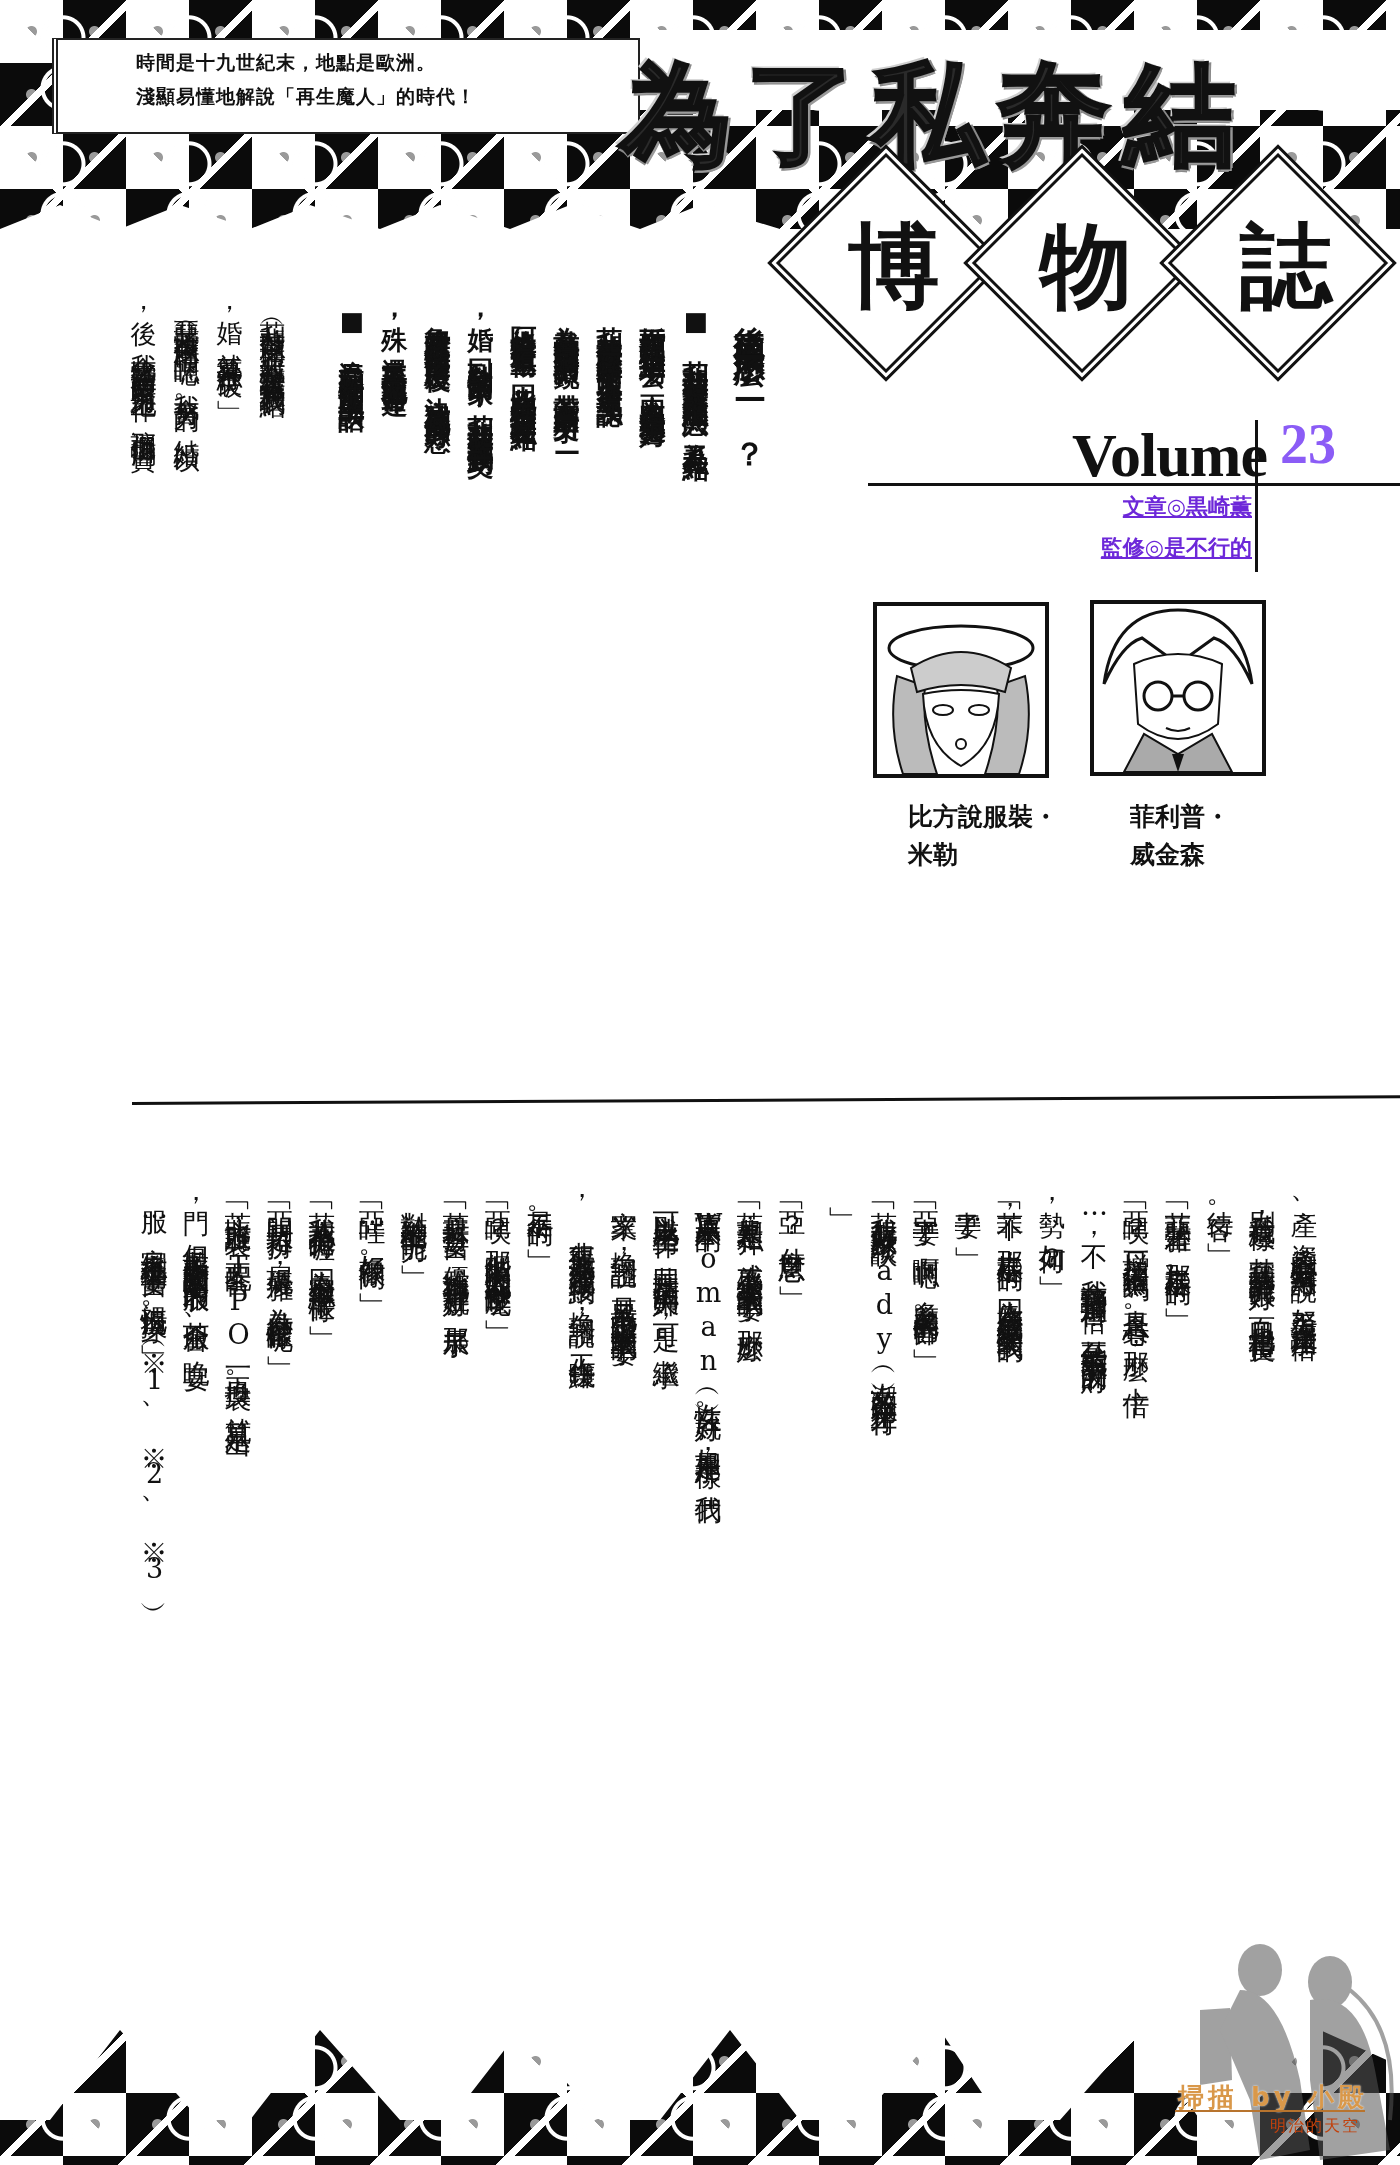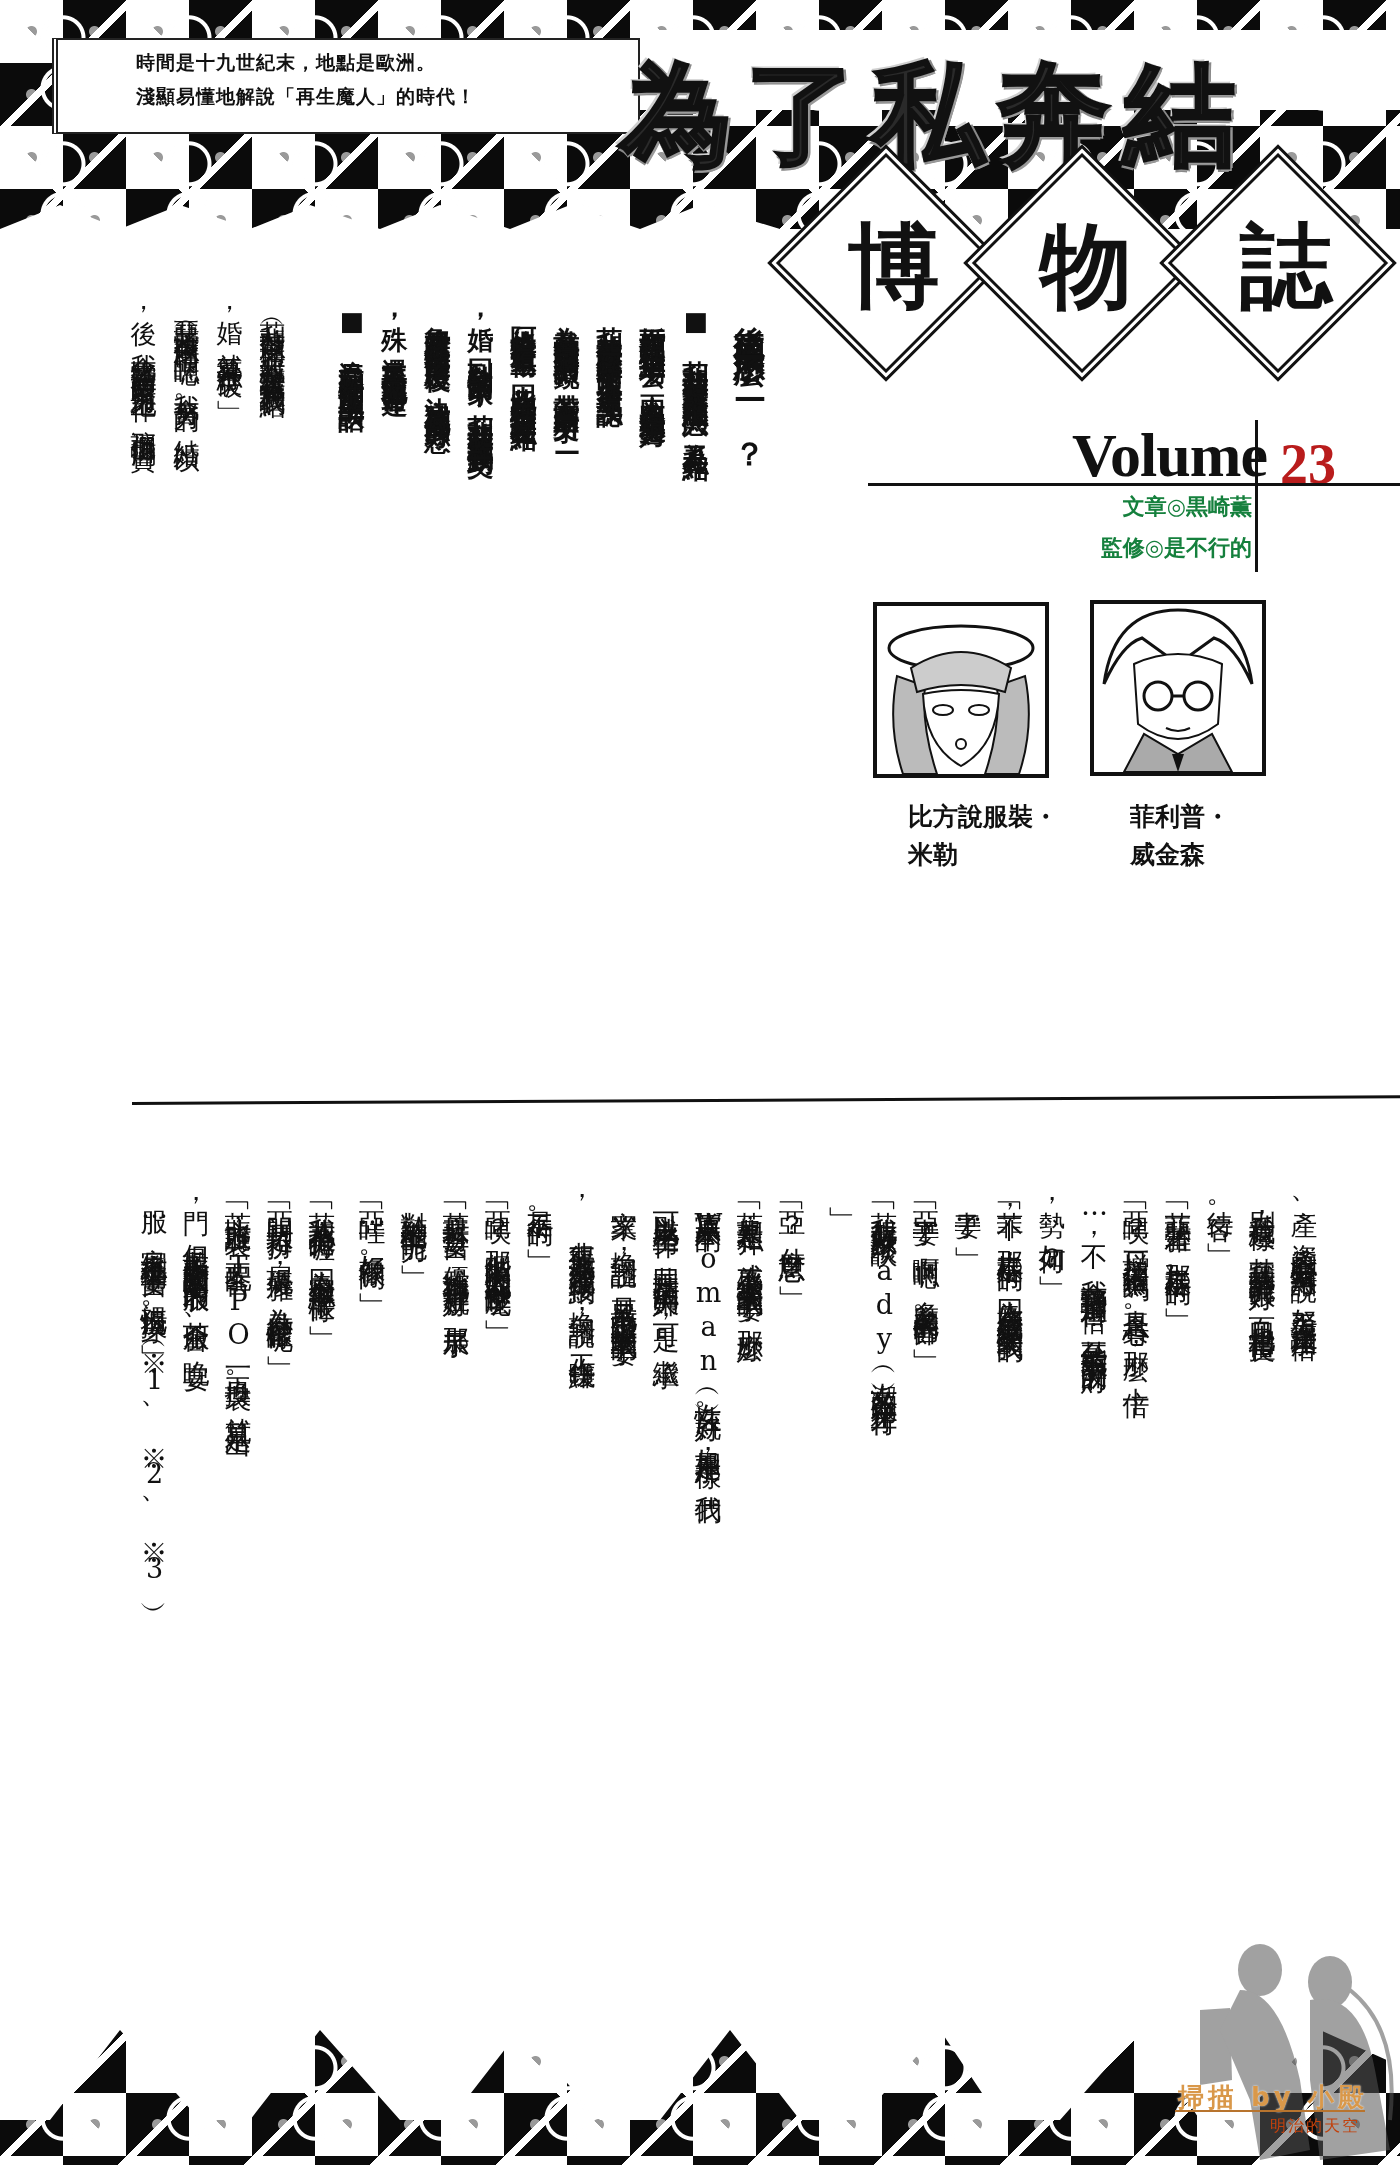--- a/index.html
+++ b/index.html
@@ -56,24 +56,24 @@
     position:absolute; width:150px; height:150px; background:#fff;
     border:3px solid #111; outline:3px solid #fff; box-shadow:0 0 0 6px #111;
     transform:rotate(45deg);
   }
   .subtitle-char {
     position:absolute; font-family:"DejaVu Sans", sans-serif; font-weight:bold; font-size:92px; color:#111;
   }
 
   
   .volume-label { position:absolute; left:1072px; top:420px; font-family:"Liberation Serif", serif; font-weight:bold; font-size:62px; color:#111; letter-spacing:-1px; }
-  .volume-number { position:absolute; left:1280px; top:432px; font-family:"Liberation Serif", serif; font-weight:bold; font-size:56px; color:#b91c1c; }
+  .volume-number { position:absolute; left:1280px; top:412px; font-family:"Liberation Serif", serif; font-weight:bold; font-size:56px; color:#8b5cf6; }
   .volume-hline { position:absolute; left:868px; top:483px; width:532px; height:3px; background:#111; }
   .volume-vline { position:absolute; left:1255px; top:420px; width:3px; height:152px; background:#111; }
-  .credit { position:absolute; right:148px; font-family:"DejaVu Sans", sans-serif; font-weight:bold; font-size:22px; color:#15803d; text-align:right; }
+  .credit { position:absolute; right:148px; font-family:"DejaVu Sans", sans-serif; font-weight:bold; font-size:22px; color:#6d28d9; text-align:right;text-decoration:underline; }
   .credit.c1 { top:492px; }
   .credit.c2 { top:533px; }
 
   
   .portrait { position:absolute; width:168px; height:168px; border:4px solid #111; background:#fff; overflow:hidden; }
   .portrait-1 { left:873px; top:602px; }
   .portrait-2 { left:1090px; top:600px; }
   .char-name { position:absolute; font-family:"DejaVu Sans", sans-serif; font-weight:bold; font-size:25px; line-height:38px; color:#111; }
   .char-name.n1 { left:908px; top:798px; }
   .char-name.n2 { left:1130px; top:798px; }

